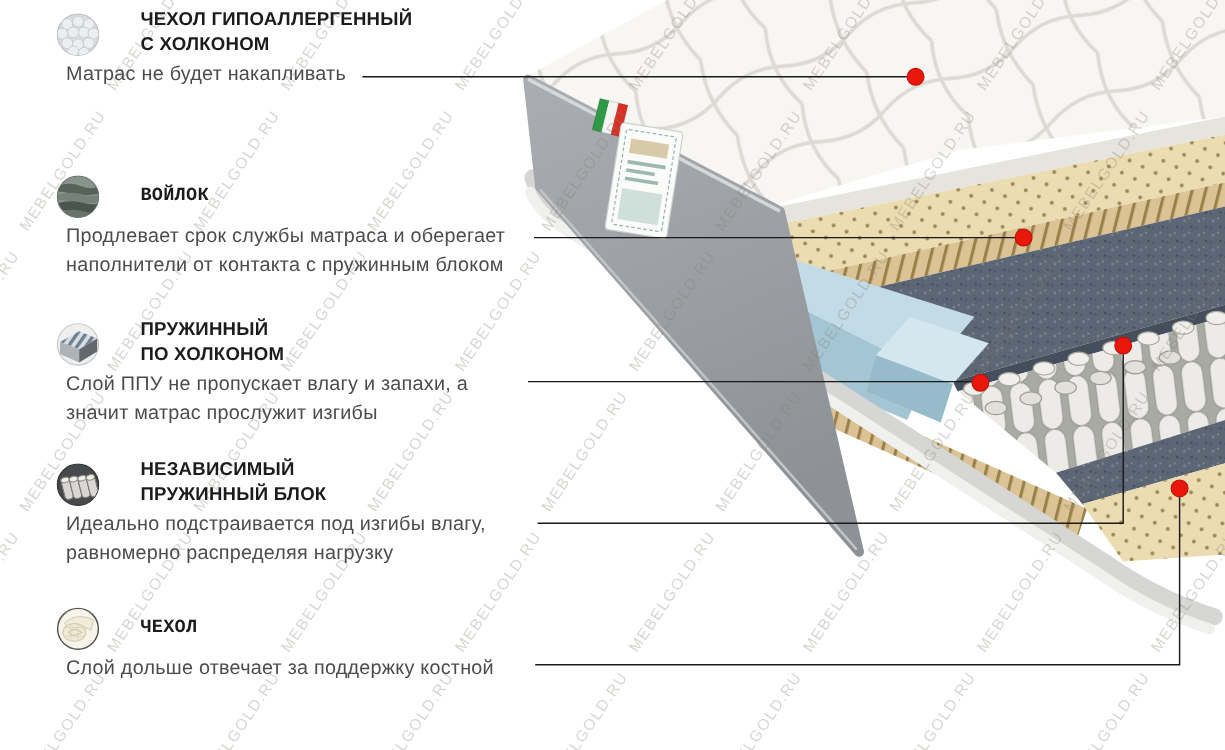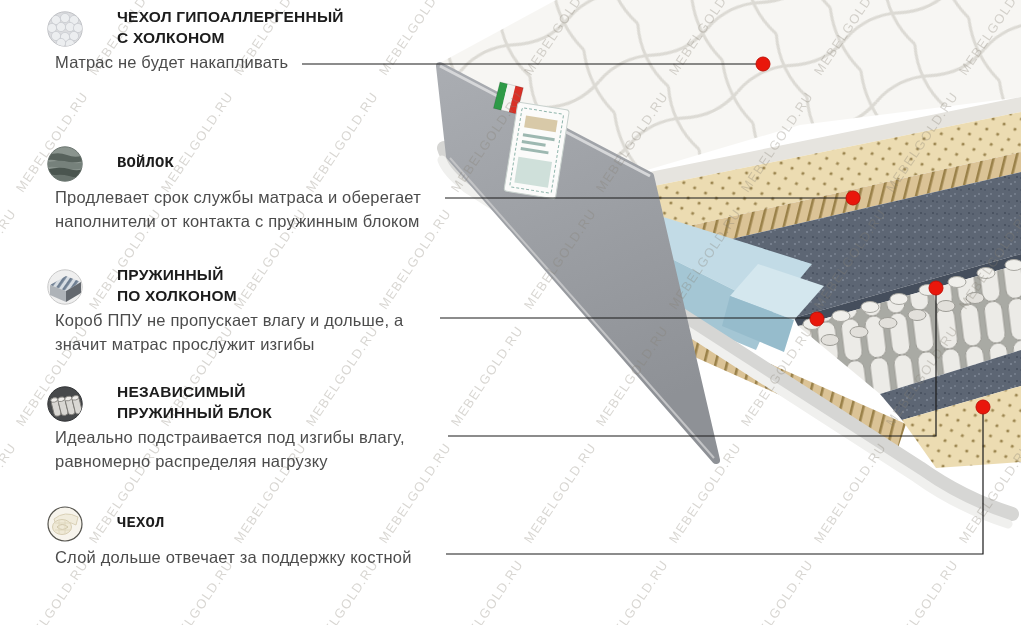--- a/index.html
+++ b/index.html
@@ -288,21 +288,21 @@
           <polygon points="3,16 19,7 34,13 19,22" fill="url(#stI)"></polygon>
           <polygon points="3,16 19,22 19,33 3,26" fill="#aeb3b8"></polygon>
           <polygon points="19,22 34,13 34,24 19,33" fill="#63686e"></polygon>
         </g>
       </svg>
       <div class="title">
         <span>ПРУЖИННЫЙ</span>
         <span>ПО ХОЛКОНОМ</span>
       </div>
       <div class="desc">
-        <span>Короб ППУ не пропускает влагу и дольше, а</span>
+        <span>Слой ППУ не пропускает влагу и запахи, а</span>
         <span>значит матрас прослужит изгибы</span>
       </div>
     </div>
 
     <div class="sec two" id="s4">
       <svg class="icon" width="36" height="36">
         <defs>
             <clipPath id="c4">
               <circle cx="18" cy="18" r="17"></circle>
             </clipPath>

